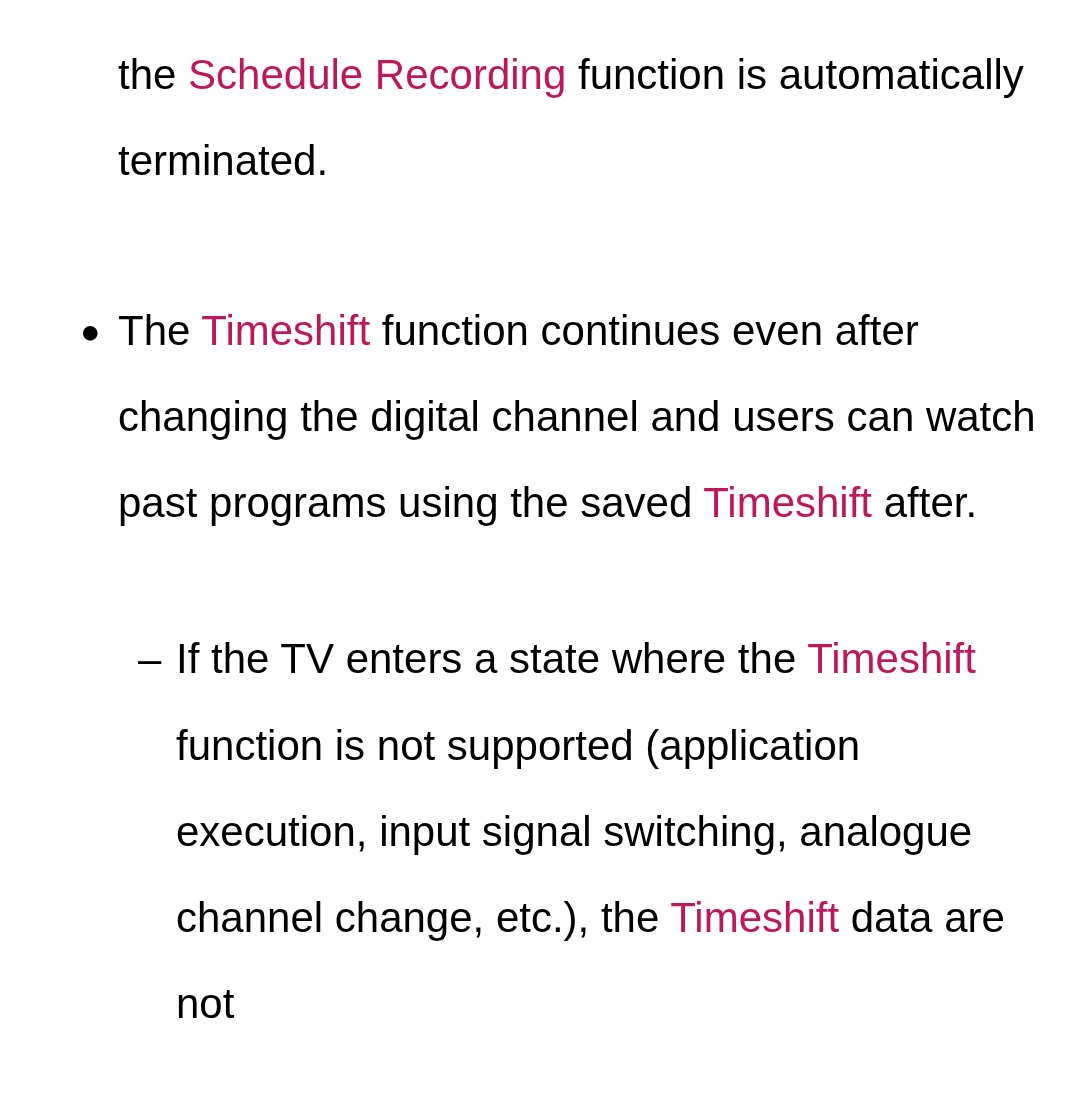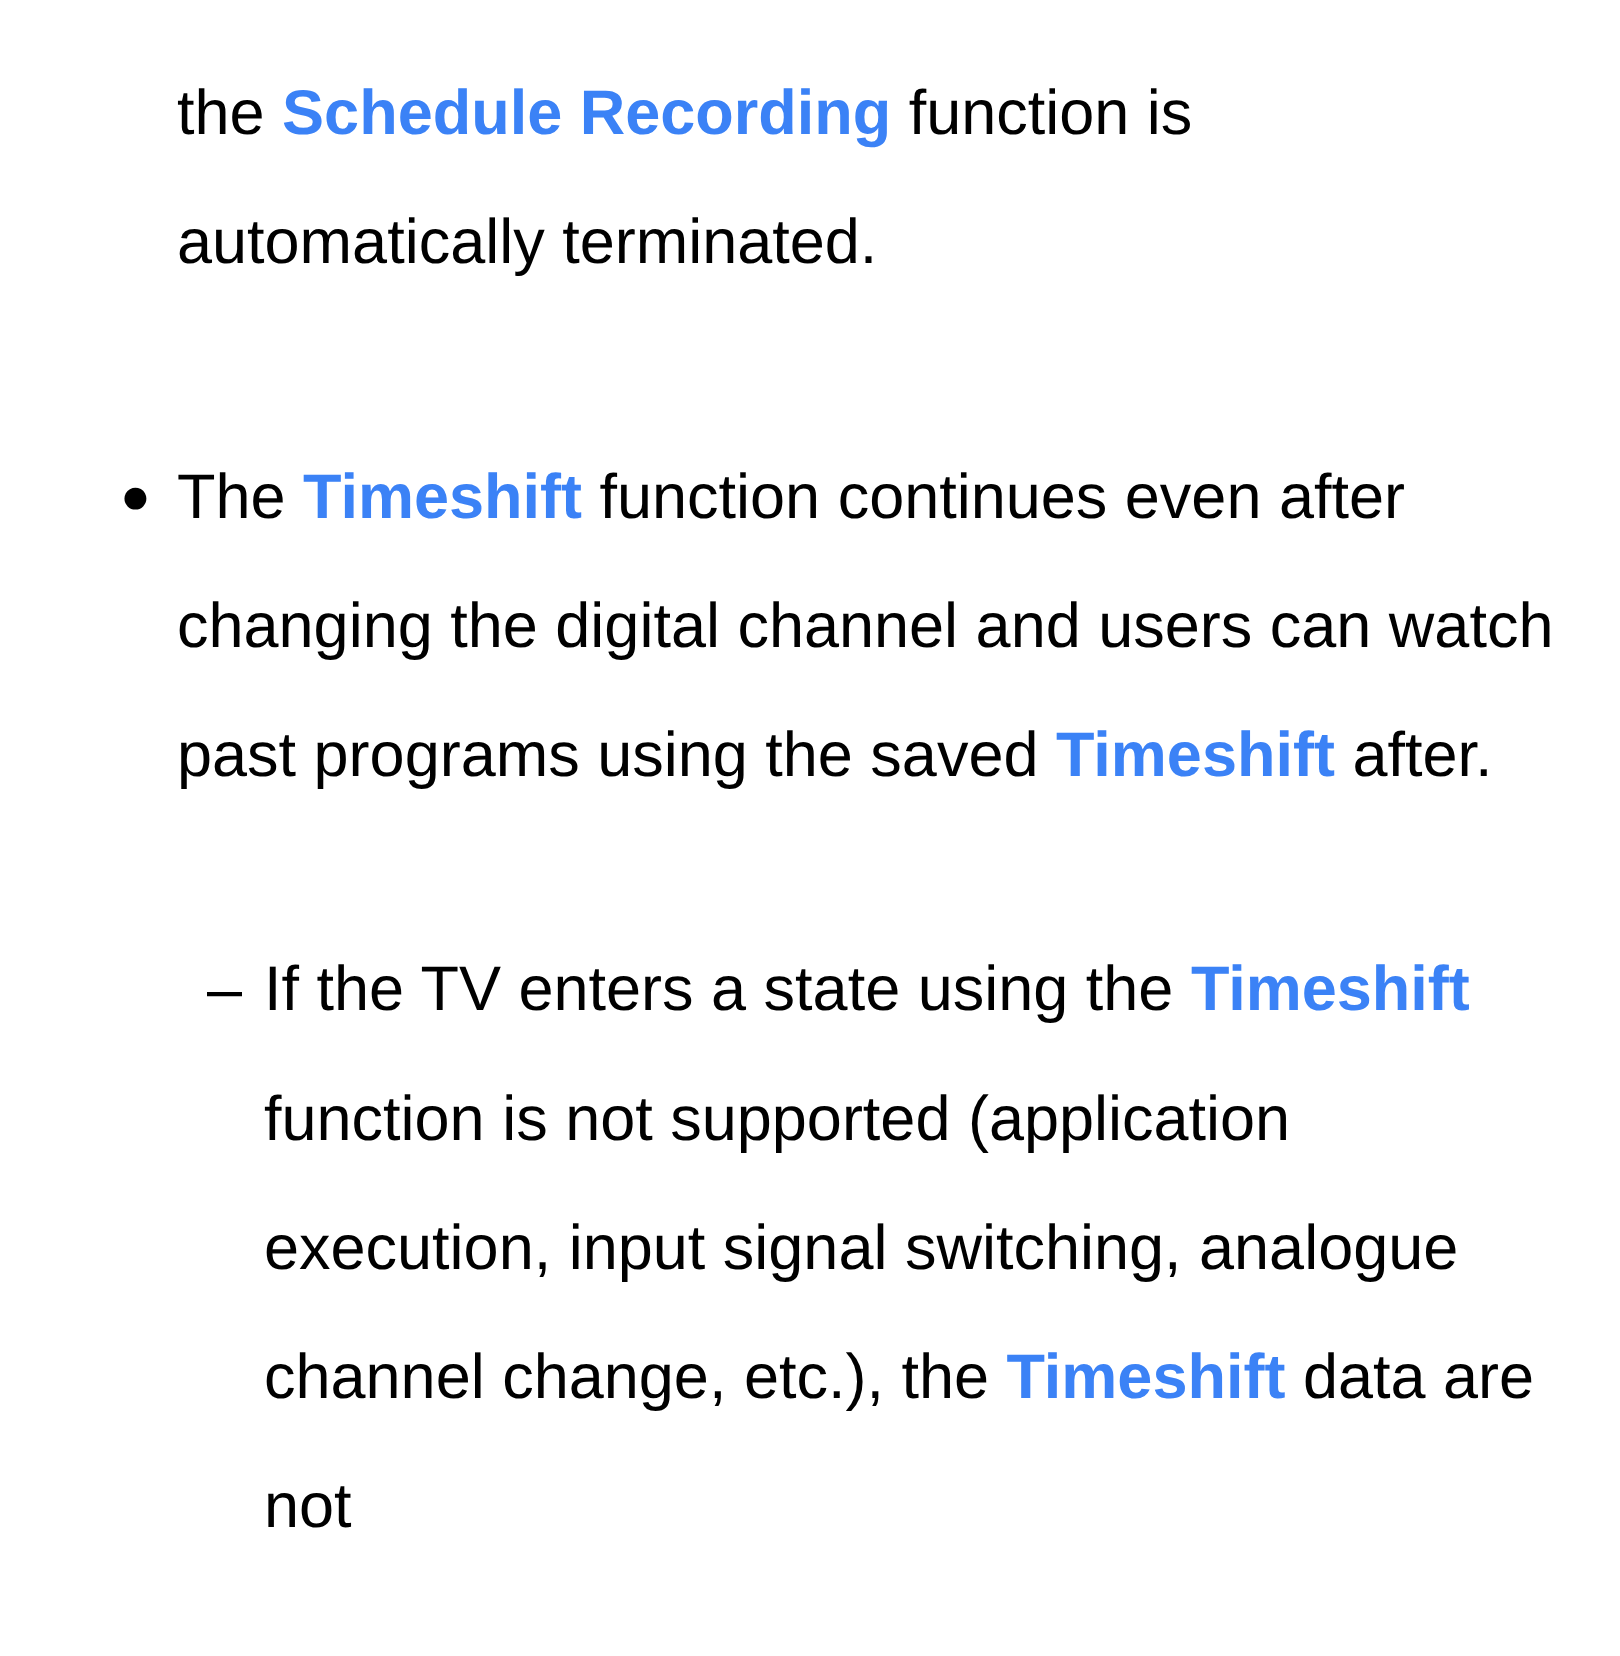--- a/index.html
+++ b/index.html
@@ -7,21 +7,21 @@
       width: 1080px;
       height: 1104px;
       background: #ffffff;
       font-family: Arial, Helvetica, sans-serif;
       color: #000000;
       font-size: 42px;
       line-height: 2.05;
       padding: 32px 38px 0 38px;
       overflow: hidden;
     }
-    .highlight { color: #3b82f6; font-weight: bold; }
+    .highlight { color: #be185d; }
     .para1 {
       margin-left: 80px;
       margin-bottom: 84px;
     }
     .bullet-item {
       display: flex;
       margin-left: 42px;
       margin-bottom: 70px;
     }
     .bullet-marker {
@@ -51,15 +51,15 @@
 <div class="bullet-item">
   <div class="bullet-marker">●</div>
   <div class="bullet-text">
     <span>The </span><span class="highlight">Timeshift</span><span> function continues even after changing the digital channel and users can watch past programs using the saved </span><span class="highlight">Timeshift</span><span> after.</span>
   </div>
 </div>
 
 <div class="dash-item">
   <div class="dash-marker">–</div>
   <div class="dash-text">
-    <span>If the TV enters a state using the </span><span class="highlight">Timeshift</span><span> function is not supported (application execution, input signal switching, analogue channel change, etc.), the </span><span class="highlight">Timeshift</span><span> data are not</span>
+    <span>If the TV enters a state where the </span><span class="highlight">Timeshift</span><span> function is not supported (application execution, input signal switching, analogue channel change, etc.), the </span><span class="highlight">Timeshift</span><span> data are not</span>
   </div>
 </div>
 
 </body></html>

